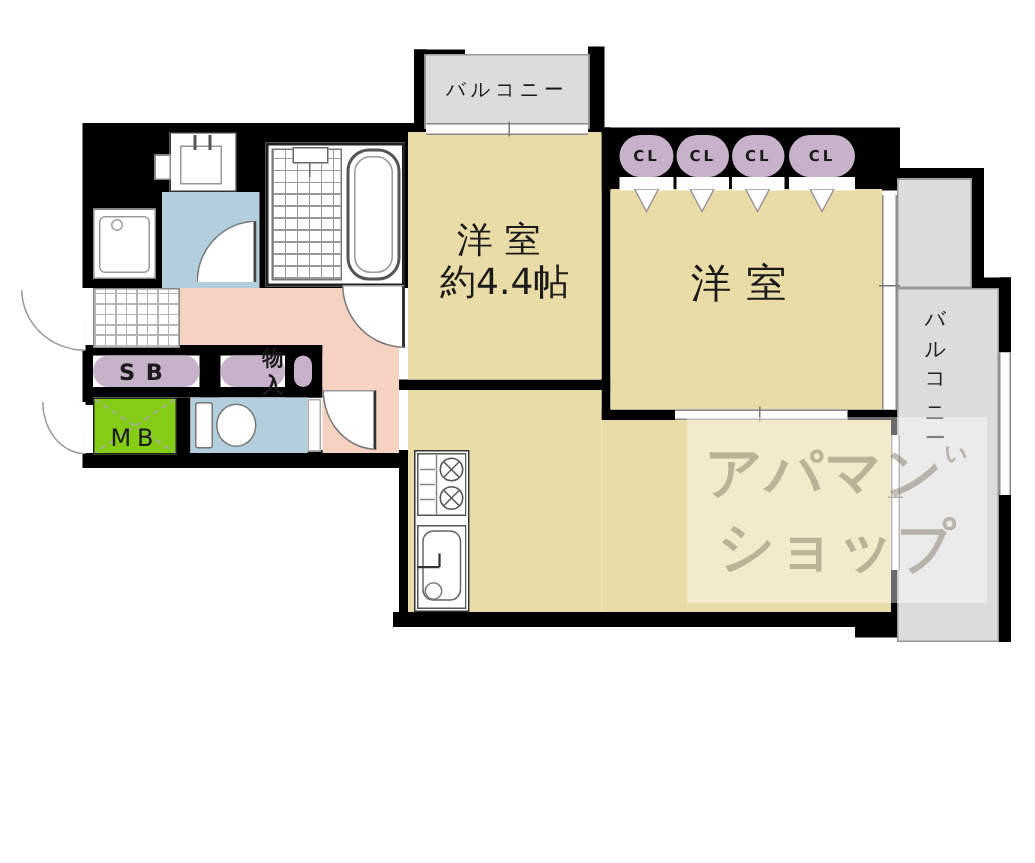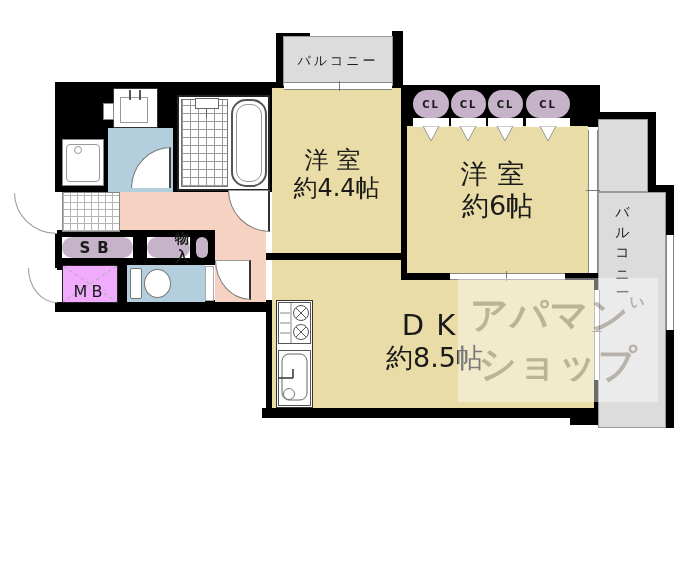--- a/index.html
+++ b/index.html
@@ -103,21 +103,21 @@
   <div class="a hall" style="left:215px;top:230px;width:51px;height:72px;"></div>
 
   <div class="a pur" style="left:62px;top:237px;width:71px;height:21px;">
     <span style="font-size:15px;font-weight:600;letter-spacing:7px;">SB</span>
   </div>
   <div class="a pur" style="left:147px;top:237px;width:43px;height:21px;padding-left:29px;">
     <span style="font-size:14px;font-weight:600;letter-spacing:2px;">物入</span>
   </div>
   <div class="a pur" style="left:196px;top:237px;width:12px;height:21px;"></div>
 
-  <div class="a" style="left:62px;top:265px;width:56px;height:38px;background:#f0abfc;border:1px solid #222;">
+  <div class="a" style="left:62px;top:265px;width:56px;height:38px;background:#84cc16;border:1px solid #222;">
     <svg width="54" height="36" style="position:absolute;left:0;top:0;">
       <line x1="0" y1="0" x2="54" y2="36" stroke="#aaa" stroke-width="1" stroke-dasharray="4 3"></line>
       <line x1="54" y1="0" x2="0" y2="36" stroke="#aaa" stroke-width="1" stroke-dasharray="4 3"></line>
     </svg>
     <div class="a lbl" style="left:0;right:0;bottom:0px;height:20px;font-size:16px;letter-spacing:4px;background:transparent;">MB</div>
   </div>
 
   <div class="a wet" style="left:127px;top:265px;width:78px;height:37px;"></div>
   <div class="a" style="left:130px;top:268px;width:12px;height:31px;background:#fff;border:1px solid #777;border-radius:2px;"></div>
   <div class="a" style="left:144px;top:269px;width:27px;height:29px;background:#fff;border:1px solid #777;border-radius:50%;"></div>
@@ -196,25 +196,20 @@
   <div class="a arc arcTL" style="left:131px;top:147px;width:40px;height:41px;"></div>
   <div class="a arcOut" style="left:14px;top:193px;width:43px;height:41px;"></div>
   <div class="a arcOut" style="left:28px;top:268px;width:29px;height:35px;"></div>
 
   <div class="a lbl" style="left:272px;top:140px;width:129px;height:68px;font-size:24px;">
     <span style="letter-spacing:8px;">洋室</span>
     <span>約4.4帖</span>
   </div>
   <div class="a lbl" style="left:407px;top:152px;width:181px;height:76px;font-size:27px;">
     <span style="letter-spacing:10px;">洋室</span>
-    <span>約6帖</span>
-  </div>
-  <div class="a lbl" style="left:352px;top:306px;width:165px;height:70px;font-size:27px;">
-    <span style="font-size:29px;letter-spacing:12px;">DK</span>
-    <span>約8.5帖</span>
   </div>
 
   <div class="a wm" style="left:458px;top:278px;width:200px;height:124px;">
     <span class="l1">
       <span>アパマン</span>
       <span class="acc">い</span>
     </span>
     <span class="l2">ショップ</span>
   </div>
 

